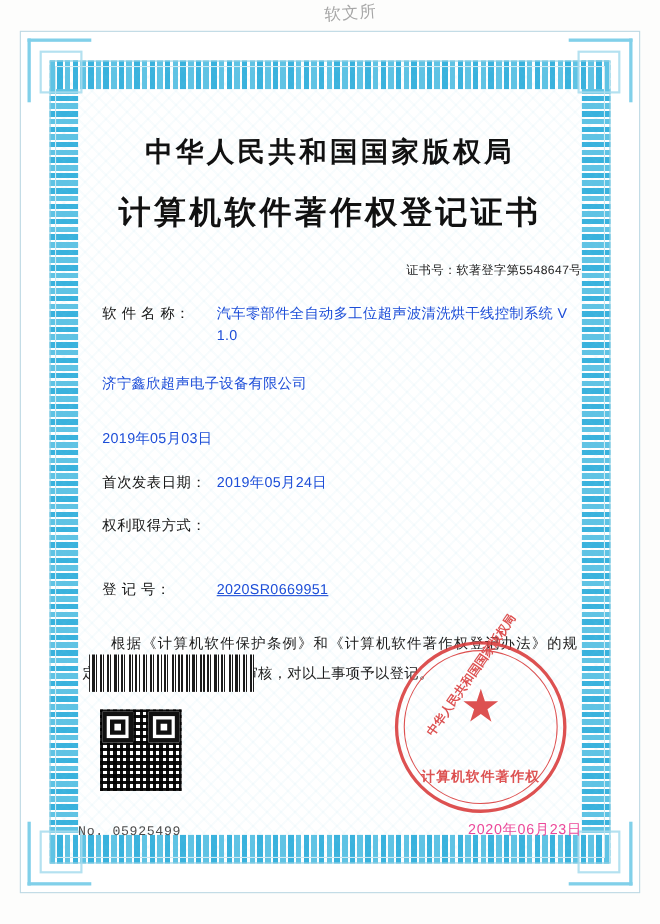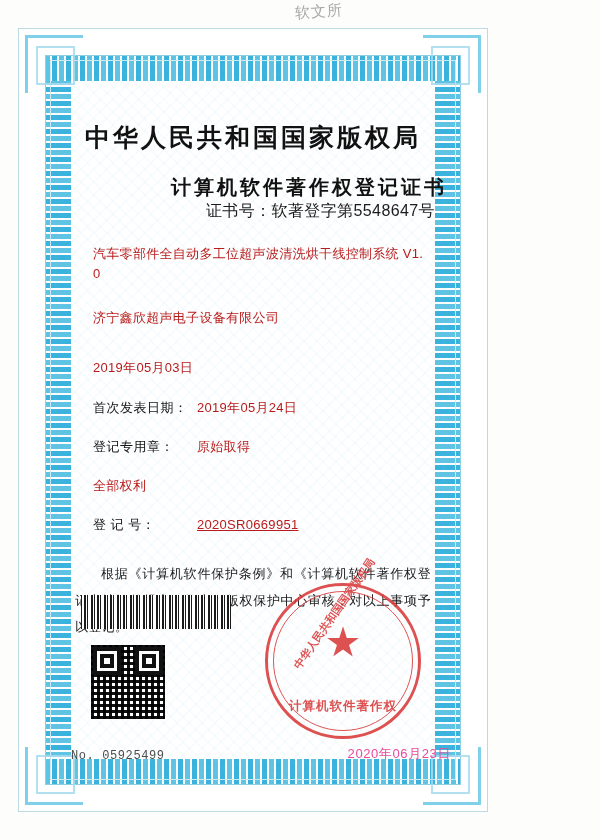--- a/index.html
+++ b/index.html
@@ -35,21 +35,21 @@
     letter-spacing: 1px;
     transform: rotate(-4deg);
     opacity: .75;
     user-select: none;
   }
 
   .cert {
     position: absolute;
     left: 18px;
     top: 28px;
-    width: 470px;
+    width: 564px;
     height: 784px;
     box-sizing: border-box;
     background: #ffffff;
     border: 1px solid #bdd9e4;
   }
 
   
   .border-outer {
     position: absolute;
     inset: 0;
@@ -131,28 +131,28 @@
     font-family: "Liberation Serif", serif;
     font-weight: bold;
     color: #111;
     letter-spacing: 3px;
   }
   .title-main {
     font-size: 25px;
     margin-top: 50px;
   }
   .title-sub {
-    font-size: 20px;
+    font-size: 29px;
     margin-top: 20px;
+  }
+
+  .cert-no {
+    margin-top: 24px;
     text-align: right;
-  }
-
-  .cert-no {
-    text-align: right;
-    font-size: 16px;
+    font-size: 11px;
     letter-spacing: .4px;
     color: #1b1b1b;
     padding-right: 12px;
   }
 
   .fields {
     margin-top: 22px;
     padding-left: 34px;
     padding-right: 18px;
   }
@@ -166,21 +166,21 @@
   .field-row.tall { margin-bottom: 24px; }
   .field-label {
     width: 104px;
     flex: 0 0 104px;
     letter-spacing: .5px;
     color: #141414;
     font-size: 13px;
   }
   .field-value {
     flex: 1;
-    color: #b91c1c;
+    color: #1d4ed8;
     letter-spacing: .3px;
     word-break: break-all;
   }
   .field-value.mono-ish {
     font-family: "Liberation Sans", sans-serif;
     text-decoration: underline;
   }
   .spacer-sm { height: 6px; }
 
   .paragraph {
@@ -281,21 +281,21 @@
     font-family: "Liberation Serif", serif;
     font-size: 12.5px;
     font-weight: bold;
     line-height: 1.45;
     letter-spacing: 1px;
   }
 
   
   .footer {
     position: absolute;
-    left: 52px; right: 36px;
+    left: 52px; right: 52px;
     bottom: 48px;
     display: flex;
     justify-content: space-between;
     align-items: flex-end;
     font-size: 12.5px;
     letter-spacing: .6px;
   }
   .footer-no {
     color: #4c4c4c;
     font-family: "Liberation Mono", monospace;
@@ -329,45 +329,44 @@
       <div class="title-main">中华人民共和国国家版权局</div>
       <div class="title-sub">计算机软件著作权登记证书</div>
 
       <div class="cert-no">
         <span>证书号：</span><span>软著登字第5548647号</span>
       </div>
 
       <div class="fields">
 
         <div class="field-row tall">
+          <div class="field-label">软 件 名 称：</div>
           <div class="field-value">汽车零部件全自动多工位超声波清洗烘干线控制系统 V1.0</div>
         </div>
 
         <div class="field-row tall">
           <div class="field-value">济宁鑫欣超声电子设备有限公司</div>
         </div>
 
         <div class="spacer-sm"></div>
 
         <div class="field-row">
           <div class="field-value">2019年05月03日</div>
         </div>
 
         <div class="field-row">
           <div class="field-label">首次发表日期：</div>
           <div class="field-value">2019年05月24日</div>
         </div>
 
         <div class="field-row">
-          <div class="field-label">登记专用章：</div>
-          <div class="field-value">原始取得</div>
+          <div class="field-label">权利取得方式：</div>
         </div>
 
         <div class="field-row">
-          <div class="field-value">全部权利</div>
         </div>
 
         <div class="field-row">
           <div class="field-label">登 记 号：</div>
           <div class="field-value mono-ish">2020SR0669951</div>
         </div>
 
       </div>
 
       <div class="paragraph">根据《计算机软件保护条例》和《计算机软件著作权登记办法》的规定，经中国版权保护中心审核，对以上事项予以登记。</div>

